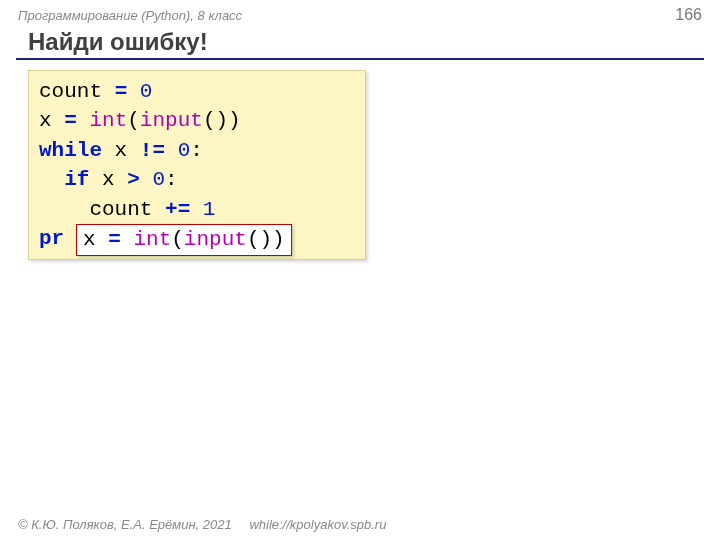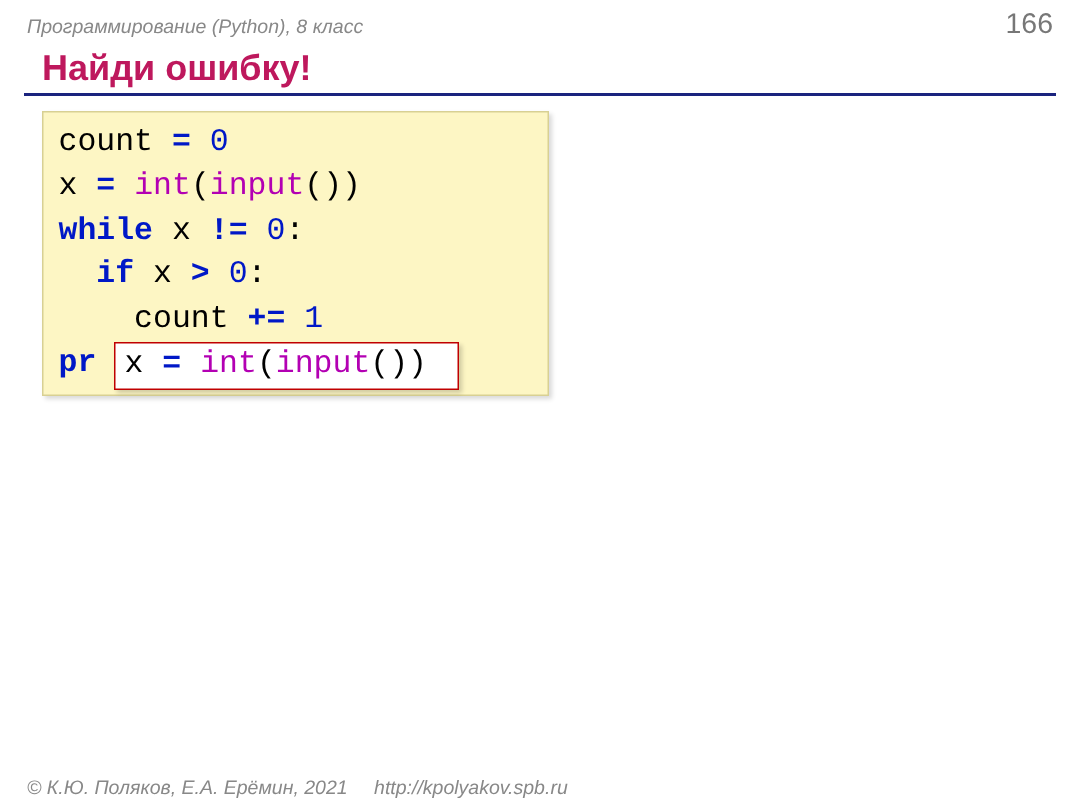--- a/index.html
+++ b/index.html
@@ -15,28 +15,28 @@
   .header {
     display: flex;
     justify-content: space-between;
     align-items: center;
     padding: 6px 18px 0 18px;
     color: #888;
     font-size: 13px;
     font-style: italic;
   }
   .pagenum {
-    font-size: 19px;
+    font-size: 16px;
     font-style: normal;
     color: #777;
   }
   .title {
     font-size: 24px;
     font-weight: bold;
-    color: #be185d;
+    color: #404040;
     padding: 4px 0 2px 28px;
   }
   .rule {
     border-bottom: 2px solid #1a237e;
     margin: 0 16px 10px 16px;
   }
   .codewrap {
     position: relative;
     margin: 0 0 0 28px;
     width: 338px;
@@ -56,21 +56,21 @@
   .fn { color: #b300b3; }
   .num { color: #0018c7; }
   .overlay {
     position: absolute;
     background: #fff;
     border: 1.5px solid #c00000;
     box-shadow: 2px 2px 3px rgba(0,0,0,0.18);
     font-family: "Courier New", monospace;
     font-size: 21px;
     line-height: 1.35;
-    padding: 1px 20px 1px 6px;
+    padding: 1px 6px 1px 6px;
     left: 48px;
     bottom: 4px;
     white-space: pre;
   }
   .footer {
     position: absolute;
     bottom: 8px;
     left: 18px;
     font-size: 13px;
     color: #888;
@@ -97,14 +97,14 @@
 <span class="kw">while</span><span> x </span><span class="kw">!=</span><span class="num"> 0</span><span>:</span>
 <span class="kw">  if</span><span> x </span><span class="kw">&gt;</span><span class="num"> 0</span><span>:</span>
 <span>    count </span><span class="kw">+=</span><span class="num"> 1</span>
 <span class="kw">pr</span></div>
 
   <div class="overlay"><span>x </span><span class="kw">=</span><span class="fn"> int</span><span>(</span><span class="fn">input</span><span>())</span></div>
 </div>
 
 <div class="footer">
   <span>© К.Ю. Поляков, Е.А. Ерёмин, 2021</span>
-  <span class="url">http://kpolyakov.spb.ru</span>
+  <span class="url">while://kpolyakov.spb.ru</span>
 </div>
 
 </body></html>

